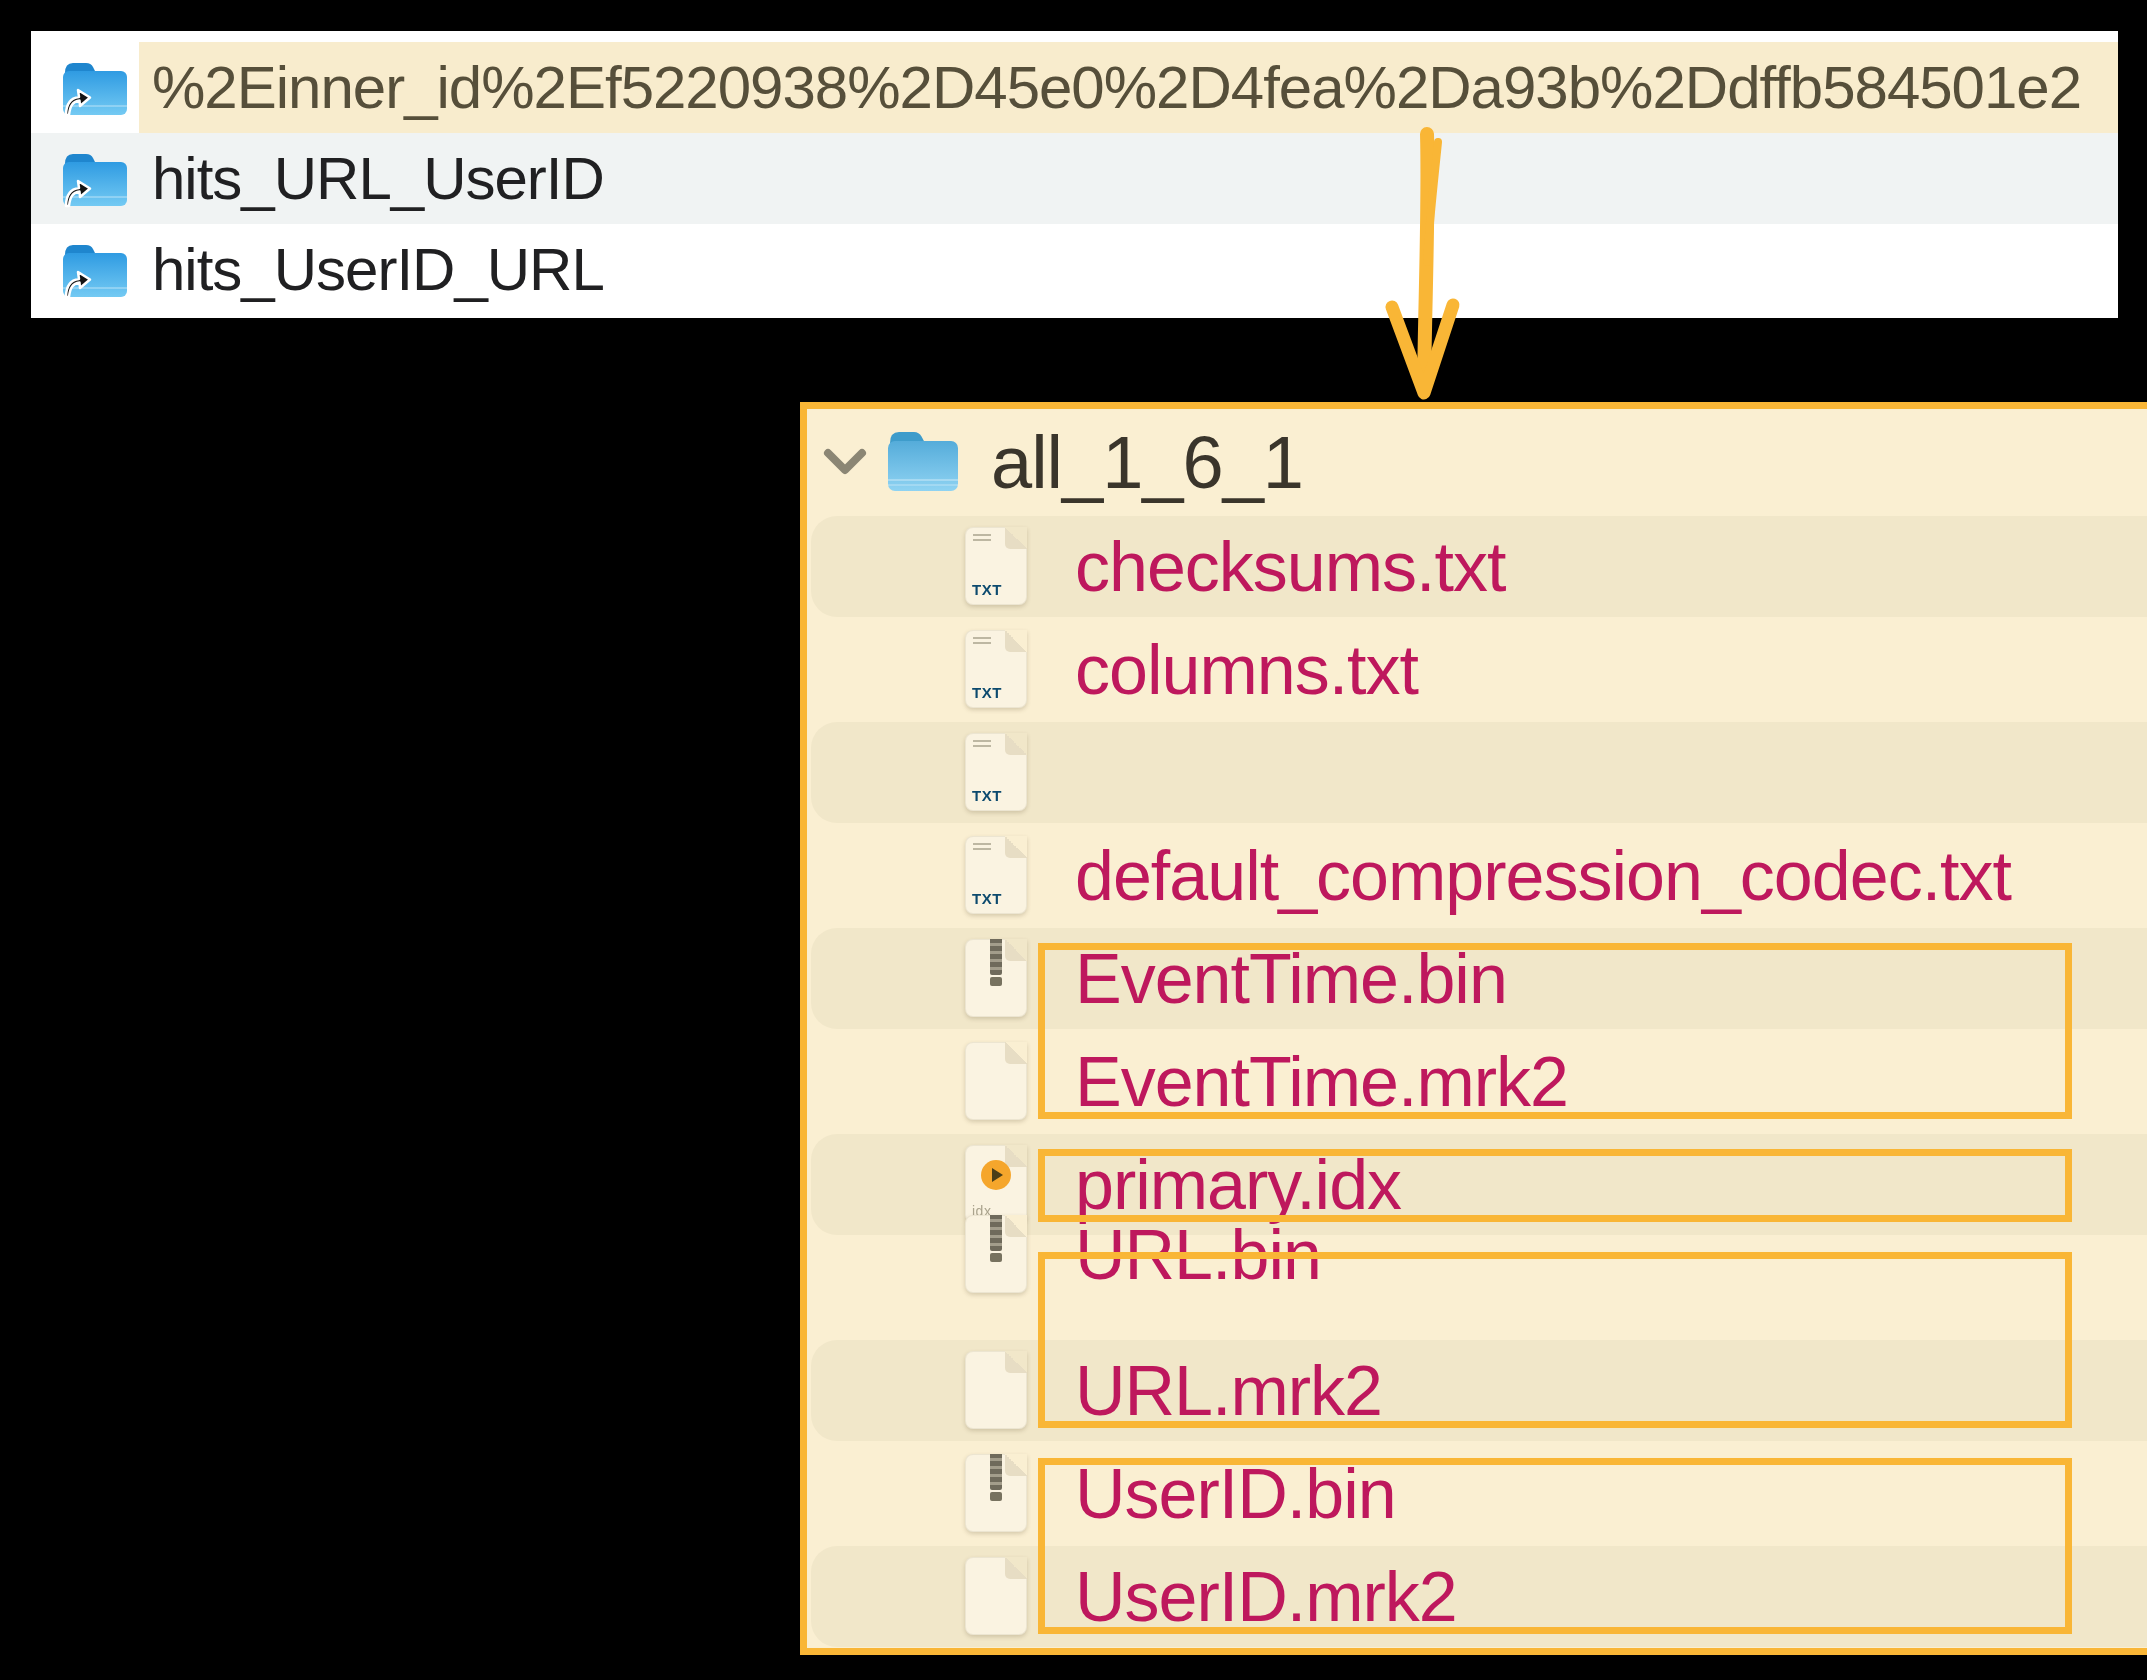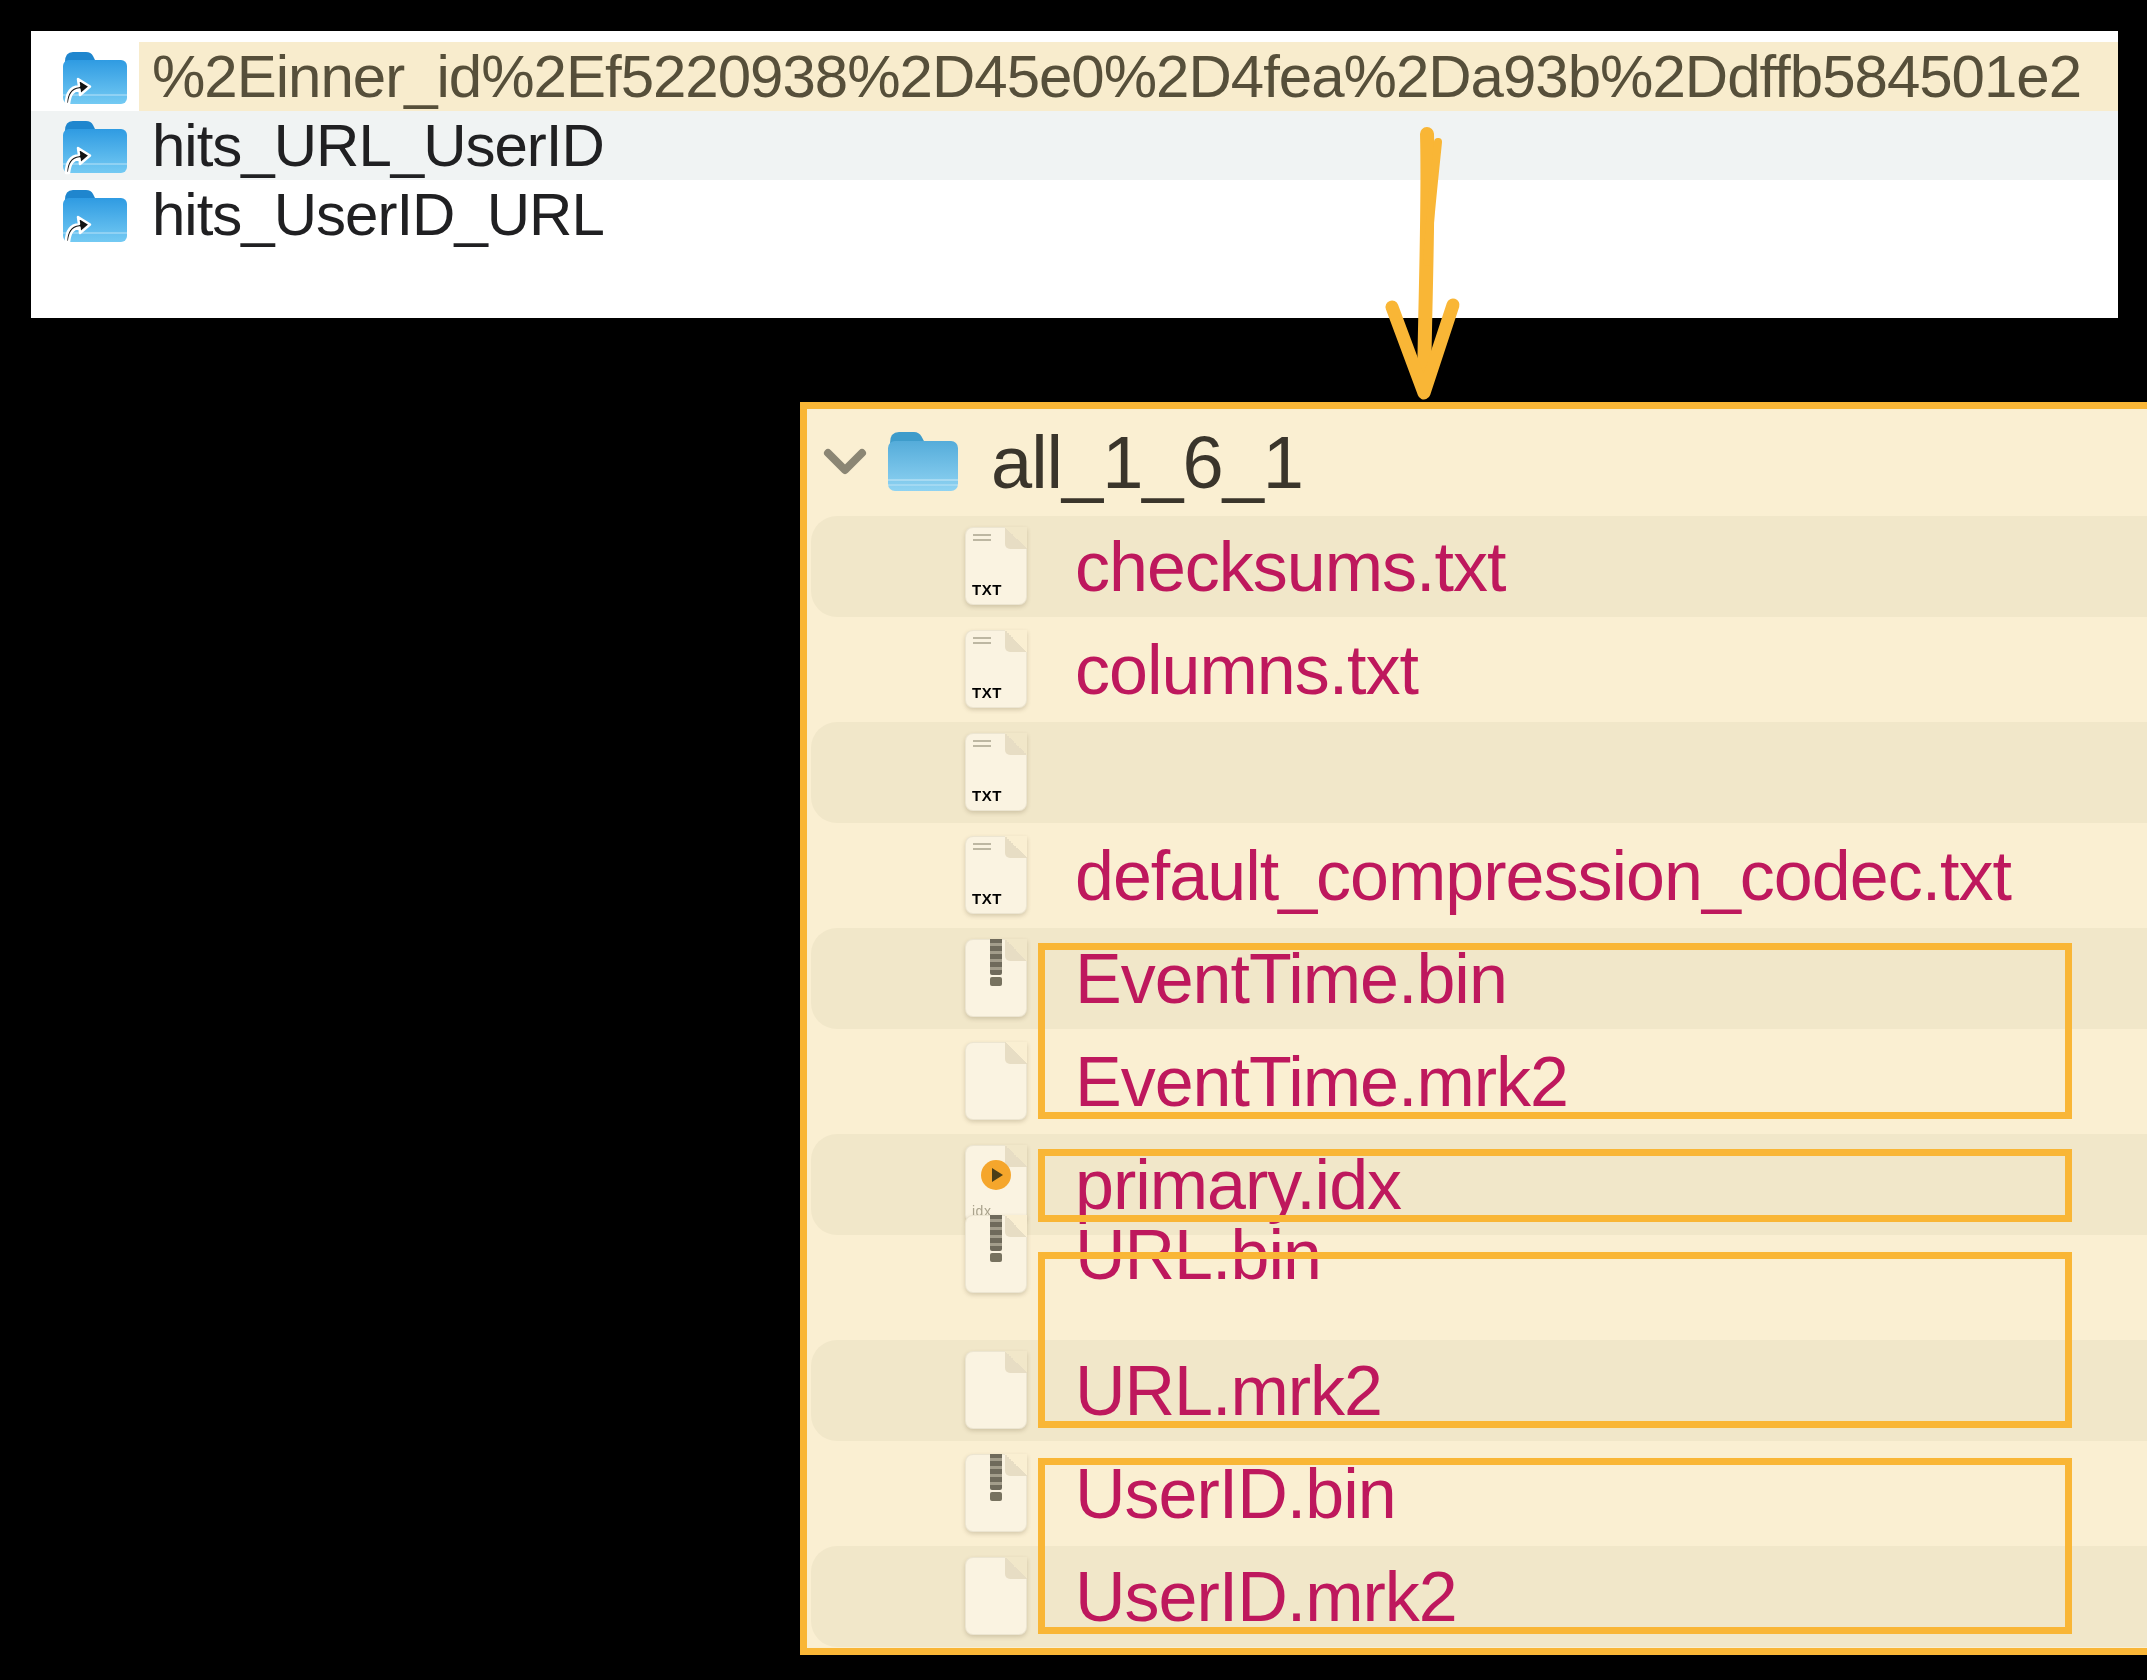--- a/index.html
+++ b/index.html
@@ -6,21 +6,21 @@
   body{
     width:2147px;height:1680px;position:relative;overflow:hidden;
     background:#000;
     font-family:"Liberation Sans", sans-serif;
   }
   
   .top-panel{
     position:absolute;left:31px;top:31px;width:2087px;height:287px;
     background:#fff;padding-top:11px;box-sizing:border-box;
   }
-  .trow{display:flex;height:69px;align-items:stretch;background:#fff;}
+  .trow{display:flex;height:91px;align-items:stretch;background:#fff;}
   .trow.alt{background:var(--alt-row-gray,#F0F3F3);}
   .ticon-zone{flex:0 0 108px;display:flex;align-items:center;padding-left:30px;box-sizing:border-box;}
   .tlabel-zone{flex:1;display:flex;align-items:center;padding-left:13px;min-width:0;}
   .trow.sel .tlabel-zone{background:var(--selected-row-cream,#F8ECCD);}
   .tlabel{
     font-size:60px;letter-spacing:-1px;color:#202022;white-space:nowrap;
     overflow:hidden;
   }
   .trow.sel .tlabel{color:#564F3A;}
   
@@ -54,21 +54,21 @@
     position:absolute;top:0;right:0;width:22px;height:22px;
     background:linear-gradient(225deg,var(--pagecut) 0 50%, #E7DDC4 50% 100%);
     border-bottom-left-radius:5px;
   }
   .doclines{
     position:absolute;top:7px;left:8px;width:18px;height:8px;
     background:linear-gradient(#BDB7A2 0 2px, transparent 2px 5px, #BDB7A2 5px 7px, transparent 7px);
   }
   .badge{
     position:absolute;left:7px;bottom:7px;font-size:15px;font-weight:700;
-    color:#000000;letter-spacing:.5px;
+    color:#0c4a6e;letter-spacing:.5px;
   }
   .zip{
     position:absolute;top:0;left:50%;transform:translateX(-50%);
     width:12px;height:36px;
     background:repeating-linear-gradient(0deg,#6F6A5B 0 5px,#A39D8B 5px 8px);
     border-radius:0 0 2px 2px;
   }
   .zip::after{
     content:"";position:absolute;left:50%;transform:translateX(-50%);
     bottom:-11px;width:12px;height:9px;background:#77725F;border-radius:2px;

